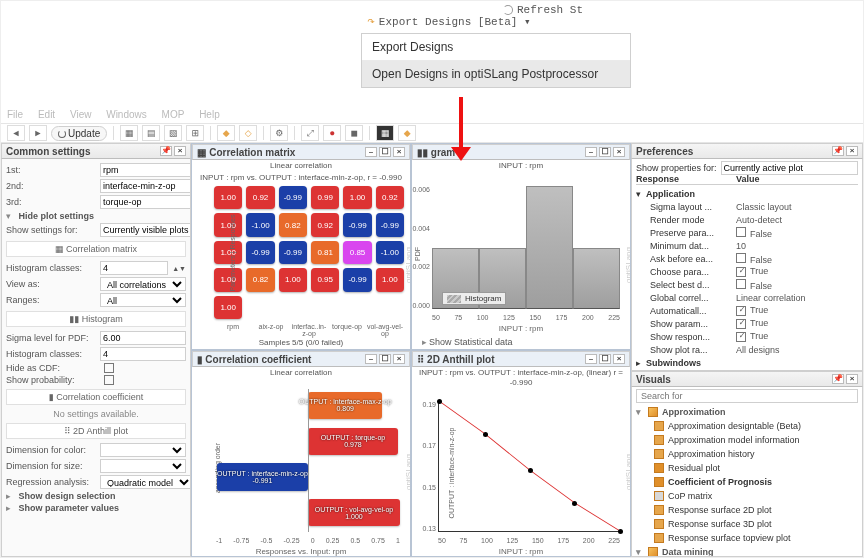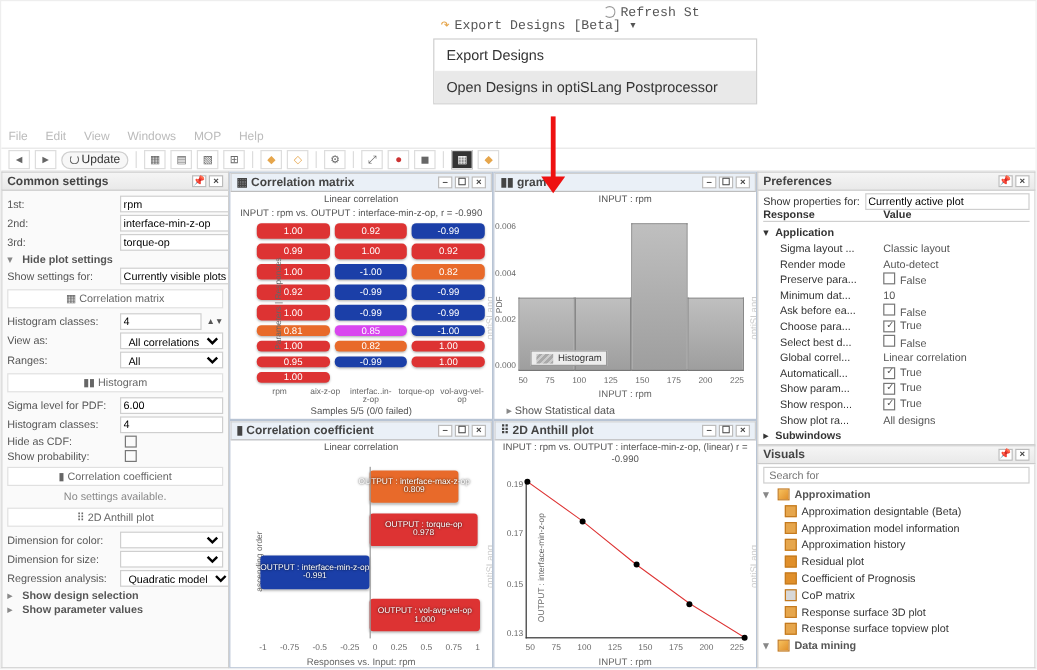--- a/index.html
+++ b/index.html
@@ -47,21 +47,21 @@
   
   .plot-grid{height:100%;display:grid;grid-template-columns:1fr 1fr;grid-template-rows:1fr 1fr;gap:0}
   .plot{border:1px solid #b8c4d4;background:#fff;display:flex;flex-direction:column;position:relative;overflow:hidden}
   .plot .panel-head{background:#eaf0f7}
   .plot-title{font-size:8px;color:#555;text-align:center;line-height:10px;margin:1px 0}
   .plot-body{flex:1;position:relative;margin:2px 6px 4px 22px}
   .axis-y-lab{position:absolute;left:-20px;top:50%;transform:translateY(-50%) rotate(-90deg);font-size:7px;color:#666;white-space:nowrap}
   .axis-x-lab{text-align:center;font-size:8px;color:#666}
   .watermark{position:absolute;right:2px;top:50%;transform:translateY(-50%) rotate(-90deg);font-size:8px;color:#ccc;transform-origin:right center}
   
-  .cm-grid{display:grid;grid-template-columns:repeat(3,1fr);grid-template-rows:repeat(5,1fr);gap:4px;height:100%}
+  .cm-grid{display:grid;grid-template-columns:repeat(6,1fr);grid-template-rows:repeat(5,1fr);gap:4px;height:100%}
   .cm-cell{border-radius:4px;display:flex;align-items:center;justify-content:center;color:#fff;font-size:8px;box-shadow:0 1px 2px rgba(0,0,0,.3)}
   .cm-xlabels{display:grid;grid-template-columns:repeat(5,1fr);font-size:7px;color:#666;margin:0 6px 0 22px;text-align:center}
   
   .hist-area{position:absolute;left:20px;right:10px;top:14px;bottom:26px;display:flex;align-items:flex-end;gap:0}
   .hist-bar{flex:1;background:linear-gradient(#bfbfbf,#9e9e9e);border:1px solid #888;border-bottom:1px solid #555}
   .hist-x{position:absolute;left:20px;right:10px;bottom:14px;display:flex;justify-content:space-between;font-size:7px;color:#666}
   .hist-y{position:absolute;left:0;top:14px;bottom:26px;width:18px;display:flex;flex-direction:column;justify-content:space-between;font-size:7px;color:#666;align-items:flex-end}
   .hist-legend{position:absolute;left:30px;bottom:30px;border:1px solid #999;background:rgba(255,255,255,.8);padding:1px 4px;font-size:8px;display:flex;align-items:center;gap:4px}
   .hist-legend .sw{width:14px;height:8px;background:repeating-linear-gradient(-45deg,#aaa 0 2px,#ccc 2px 4px)}
   .stat-row{font-size:9px;color:#555;padding:2px 0 2px 10px}
@@ -514,27 +514,31 @@
             <span>Approximation model information</span>
           </div>
           <div class="node" style="padding-left: 18px;">
             <span class="ti cube" style="background:#e6a64c"></span>
             <span>Approximation history</span>
           </div>
           <div class="node" style="padding-left: 18px;">
             <span class="ti cube" style="background:#e08f2a"></span>
             <span>Residual plot</span>
           </div>
-          <div class="node" style="padding-left: 18px;">
+          <div class="node" style="padding-left: 18px; font-weight: bold;">
             <span class="ti cube" style="background:#e08f2a"></span>
             <span>Coefficient of Prognosis</span>
           </div>
           <div class="node" style="padding-left: 18px;">
             <span class="ti cube" style="background:#d8d8d8"></span>
             <span>CoP matrix</span>
+          </div>
+          <div class="node" style="padding-left: 18px;">
+            <span class="ti cube" style="background:#e6a64c"></span>
+            <span>Response surface 2D plot</span>
           </div>
           <div class="node" style="padding-left: 18px;">
             <span class="ti cube" style="background:#e6a64c"></span>
             <span>Response surface 3D plot</span>
           </div>
           <div class="node" style="padding-left: 18px;">
             <span class="ti cube" style="background:#e6a64c"></span>
             <span>Response surface topview plot</span>
           </div>
         </div>

